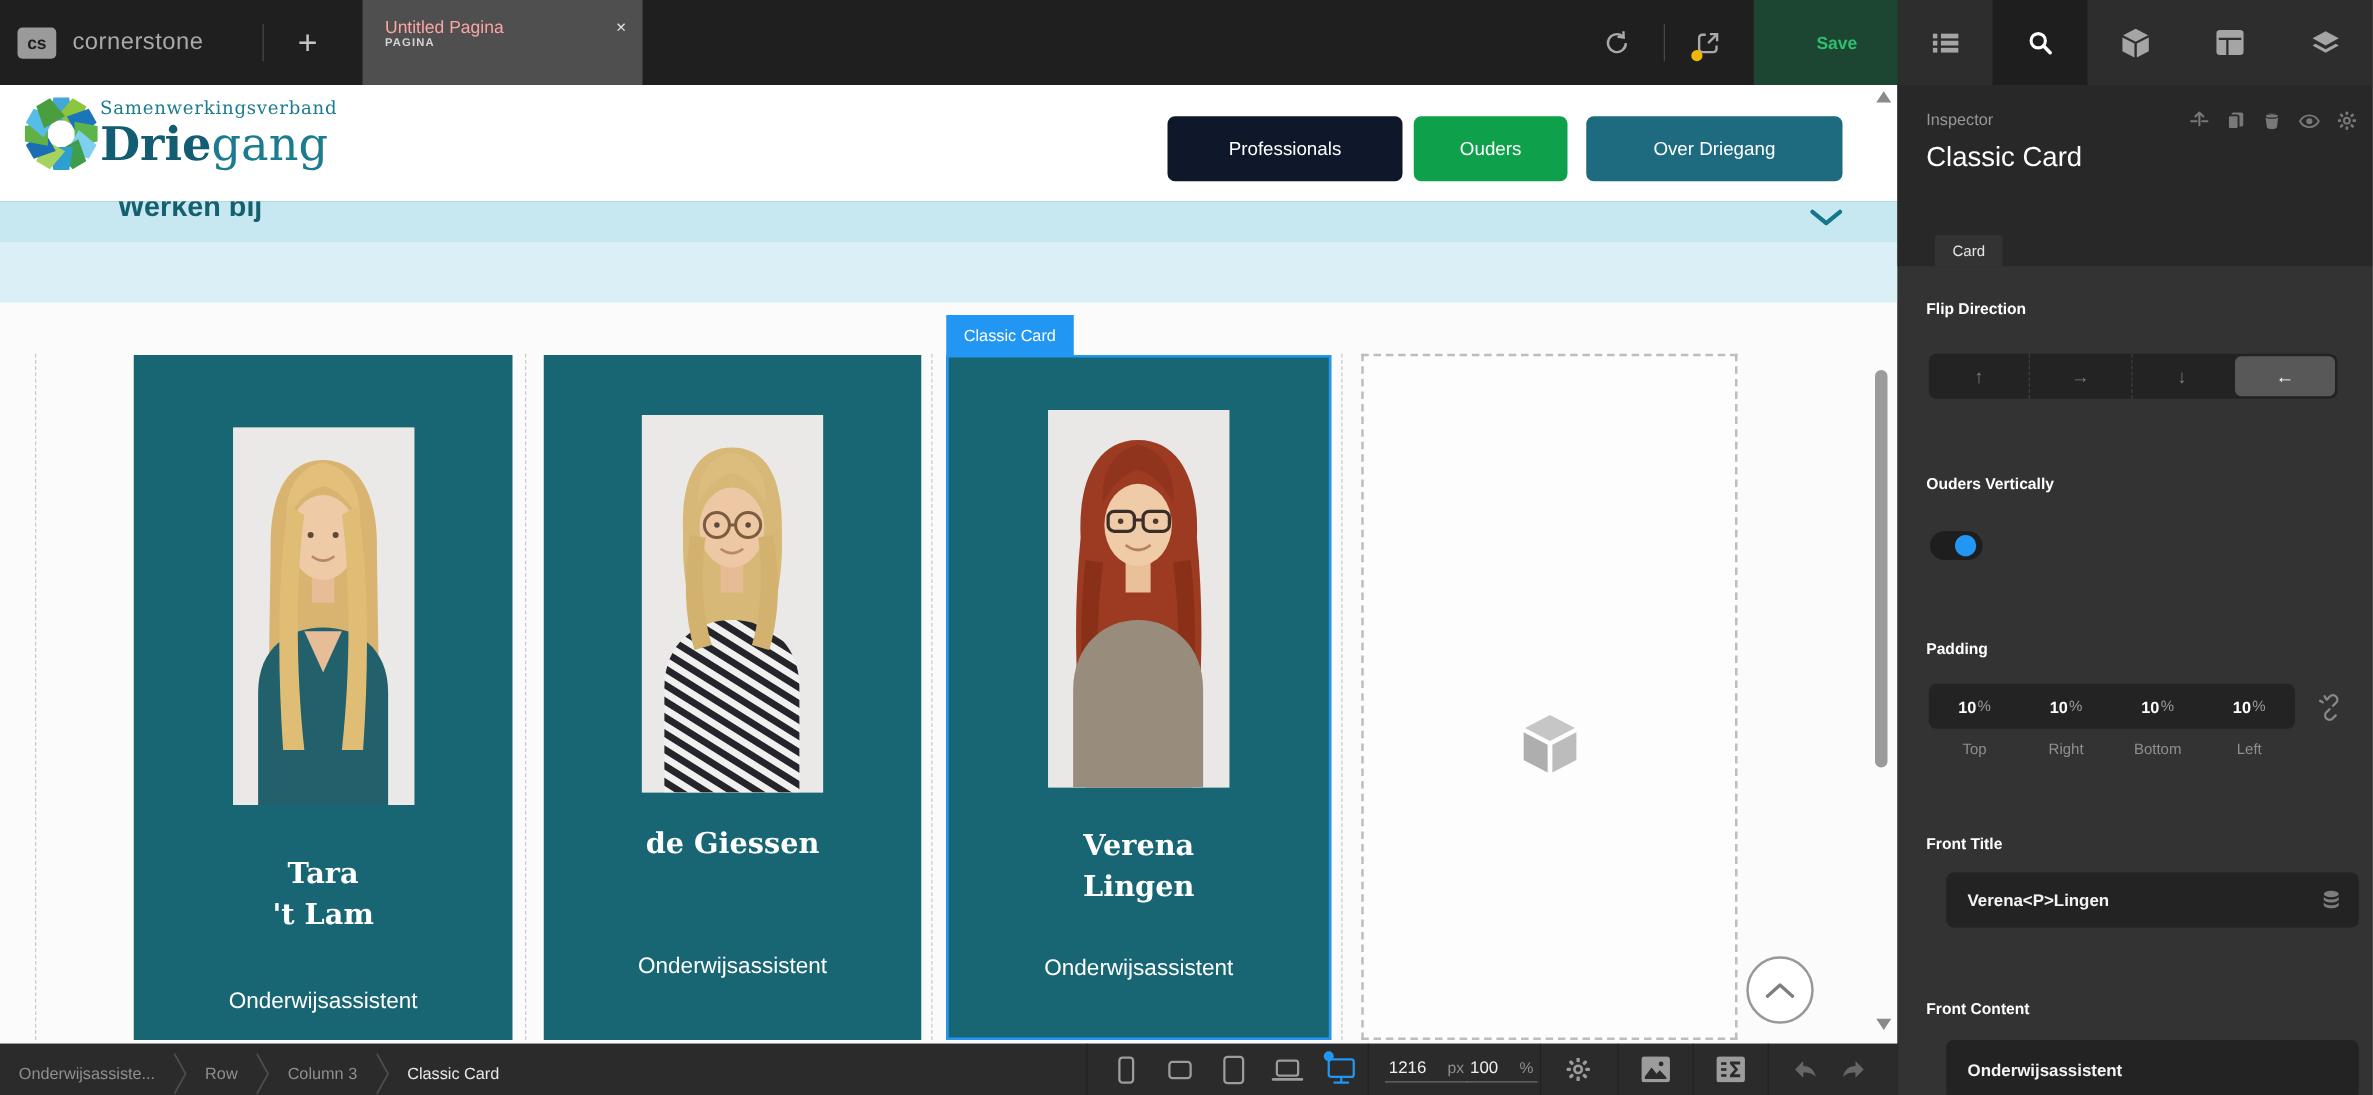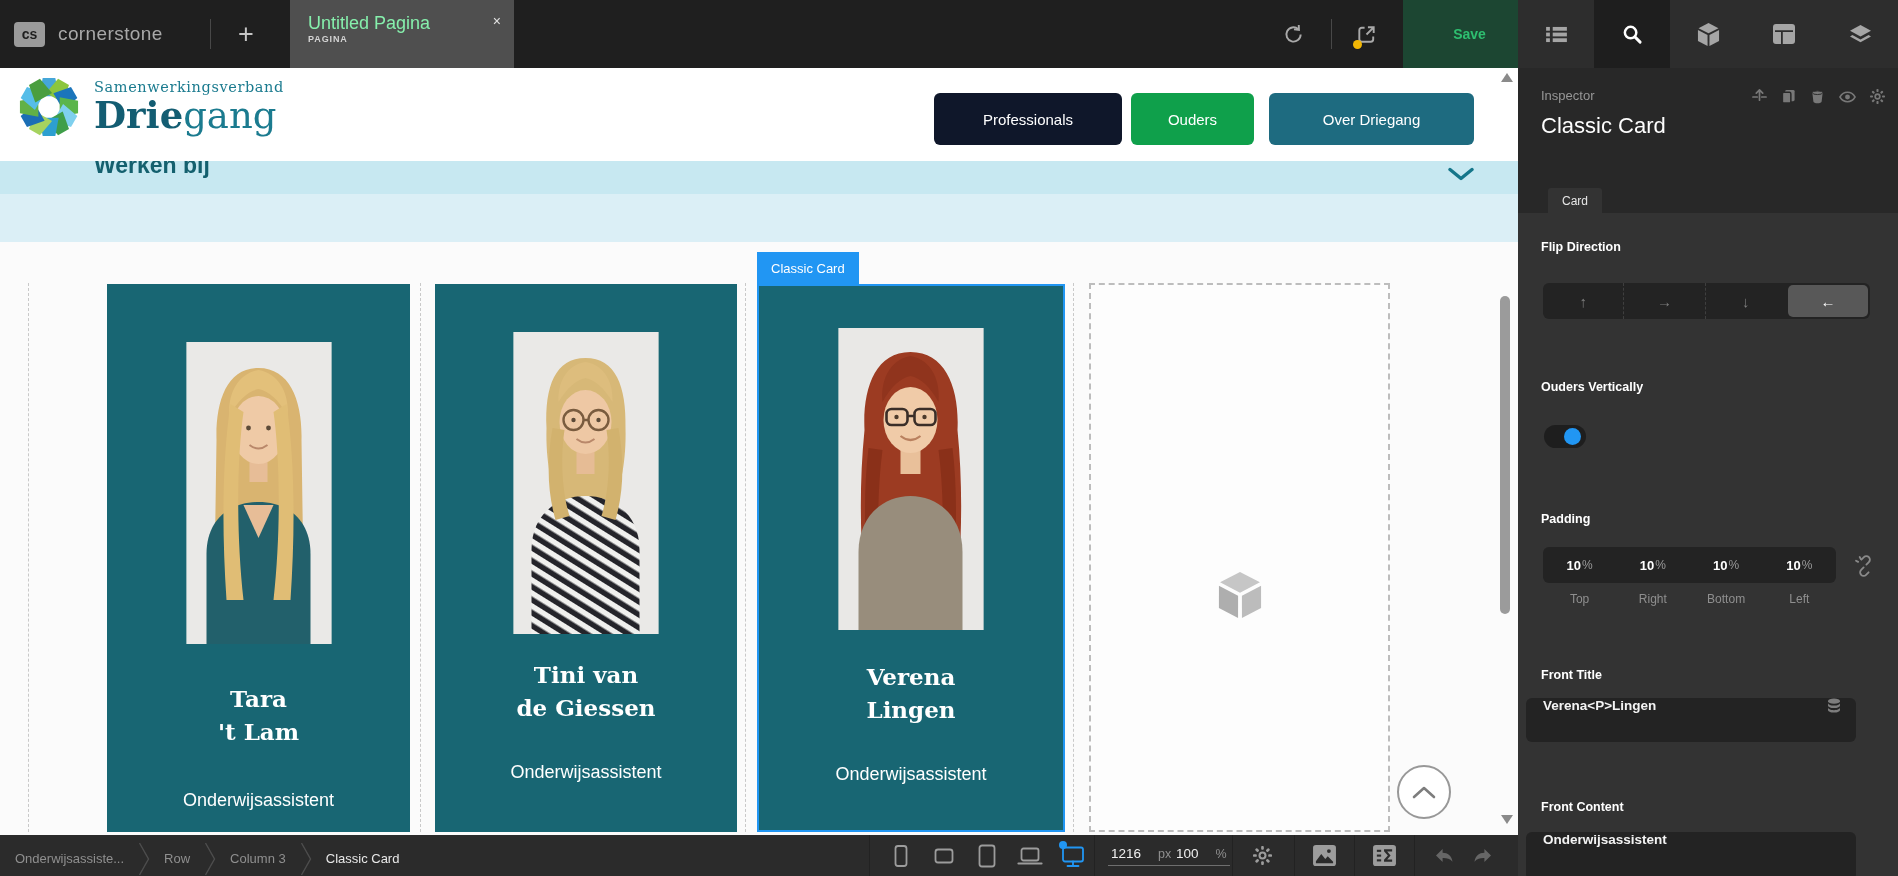--- a/index.html
+++ b/index.html
@@ -11,35 +11,35 @@
   .topbar{position:absolute;left:0;top:0;width:1898px;height:68px;background:#1f1f1f;z-index:40}
   .brand{position:absolute;left:14px;top:0;height:68px;display:flex;align-items:center;gap:13px}
   .cs-badge{width:31px;height:25px;background:#9a9a9a;border-radius:4px;color:#1f1f1f;
     font-weight:bold;font-size:14px;display:flex;align-items:center;justify-content:center}
   .brand-name{font-size:19px;letter-spacing:.4px;color:#a9a9a9}
   .tb-div{position:absolute;top:19px;width:1px;height:30px;background:#484848}
   .add-tab{position:absolute;left:224px;top:0;width:44px;height:68px;color:#c5c5c5;font-size:27px;
     display:flex;align-items:center;justify-content:center;cursor:pointer}
   .page-tab{position:absolute;left:290px;top:0;width:224px;height:68px;background:#4f4f4f;color:#fff;
     padding:13px 14px 0 18px;cursor:pointer}
-  .page-tab .t{font-size:18px;color:#86efac}
+  .page-tab .t{font-size:14px;color:#fca5a5}
   .page-tab .s{font-size:9px;font-weight:bold;letter-spacing:.9px;color:#d4d4d4;margin-top:0}
   .page-tab .x{position:absolute;right:13px;top:14px;color:#e3e3e3;font-size:14px;line-height:14px;cursor:pointer}
   .tb-icon-btn{position:absolute;top:0;width:42px;height:68px;display:flex;align-items:center;
     justify-content:center;color:#a9a9a9;cursor:pointer}
   .save-btn{position:absolute;left:1403px;top:0;width:133px;height:68px;background:#1c4632;
     color:#2ebf70;font-weight:bold;font-size:14px;display:flex;align-items:center;justify-content:center;cursor:pointer}
   .panel-tabs{position:absolute;left:1518px;top:0;width:380px;height:68px;background:#2d2d2d;display:flex}
   .ptab{flex:1;display:flex;align-items:center;justify-content:center;color:#a5a5a5;cursor:pointer}
   .ptab.active{background:#1e1e1e;color:#fff}
 
   
   .canvas{position:absolute;left:0;top:68px;width:1518px;height:767px;background:#fbfbfb;overflow:hidden;z-index:10}
   .site-header{position:absolute;left:0;top:0;width:100%;height:93px;background:#fff;z-index:6}
-  .logo{position:absolute;left:18px;top:8px;display:flex;align-items:center;gap:14px}
+  .logo{position:absolute;left:18px;top:8px;display:flex;align-items:center;}
   .logo-text .small{font-family:"DejaVu Serif",serif;font-size:14.5px;letter-spacing:.6px;color:#1b7b8f}
   .logo-text .big{font-family:"DejaVu Serif",serif;font-size:37px;line-height:40px;color:#1b7b8f}
   .logo-text .big b{color:#135d72}
   .nav-btn{position:absolute;top:25px;height:52px;border-radius:6px;color:#fff;font-size:15px;
     display:flex;align-items:center;justify-content:center;cursor:pointer}
   .nav-professionals{left:934px;width:188px;background:#0f172a}
   .nav-ouders{left:1131px;width:123px;background:#0fa04b}
   .nav-over{left:1269px;width:205px;background:#1e6b80}
   .band1{position:absolute;left:0;top:91px;width:100%;height:35px;background:#c7e8f1;
     border-top:2px solid #15768a;z-index:4}
@@ -88,22 +88,22 @@
   .seg-opt + .seg-opt{border-left:1px dashed #3f3f3f}
   .seg-opt.active{background:#585858;border-radius:5px;color:#fff;margin:2px;border-left:none}
   .toggle{position:absolute;left:26px;top:357px;width:42px;height:23px;background:#1e1e1e;border-radius:12px;cursor:pointer}
   .toggle .knob{position:absolute;left:20px;top:3px;width:17px;height:17px;border-radius:50%;background:#2196f3}
   .pad-bar{position:absolute;left:25px;top:479px;width:293px;height:36px;background:#232323;border-radius:6px;display:flex}
   .pad-cell{flex:1;display:flex;align-items:center;justify-content:center;font-size:13px;font-weight:bold;cursor:text}
   .pad-cell .u{color:#9a9a9a;font-weight:normal;font-size:12px;margin-left:1px}
   .pad-labels{position:absolute;left:25px;top:524px;width:293px;display:flex}
   .pad-labels div{flex:1;text-align:center;font-size:12px;color:#8f8f8f}
   .unlink{position:absolute;left:336px;top:487px;color:#8a8a8a;cursor:pointer}
-  .sb-input{position:absolute;left:8px;width:330px;height:44px;background:#232323;border-radius:6px;
-    display:flex;padding:0 14px 0 17px;font-size:13.5px;font-weight:bold;color:#f3f3f3;cursor:text}
+  .sb-input{position:absolute;left:39px;width:330px;height:44px;background:#232323;border-radius:6px;
+    display:flex;align-items:center;padding:0 14px 0 17px;font-size:13.5px;font-weight:bold;color:#f3f3f3;cursor:text}
   .sb-input .dbi{margin-left:auto;color:#7d7d7d;display:flex;cursor:pointer}
 
   
   .bottombar{position:absolute;left:0;top:835px;width:1518px;height:41px;background:#2b2b2b;z-index:40;
     font-size:13px;color:#8f8f8f}
   .bb-div{position:absolute;top:0;width:1px;height:41px;background:#222}
   .crumbs{position:absolute;left:15px;top:0;height:47px;display:flex;align-items:center;gap:14px}
   .crumb{cursor:pointer;white-space:nowrap}
   .crumb.active{color:#e8e8e8}
   .crumb-sep{color:#4d4d4d;display:flex}
@@ -407,21 +407,20 @@
           <circle cx="85" cy="88" r="10" fill="none" stroke="#7a5c3f" stroke-width="2.4"></circle>
           <path d="M70 88 h5" stroke="#7a5c3f" stroke-width="2.4"></path>
           <circle cx="60" cy="88" r="2.2" fill="#5c4a38"></circle>
             <circle cx="85" cy="88" r="2.2" fill="#5c4a38"></circle>
           <path d="M63 107 Q72 114 81 107" fill="none" stroke="#b9886a" stroke-width="2"></path>
           <path d="M39 96 C33 130 34 160 42 188 L56 184 C48 158 47 124 51 98 Z" fill="#d2b26e"></path>
           <path d="M105 96 C111 130 110 160 102 188 L88 184 C96 158 97 124 93 98 Z" fill="#d2b26e"></path>
         </svg>
       </div>
       <div class="pname">
-        <div>Tini van</div>
         <div>de Giessen</div>
       </div>
       <div class="prole">Onderwijsassistent</div>
     </section>
 
     <div class="sel-badge">Classic Card</div>
     <section class="card card3">
       <div class="photo">
         <svg width="145" height="302" viewBox="0 0 145 302">
           <rect width="145" height="302" fill="#e9e8e6"></rect>

